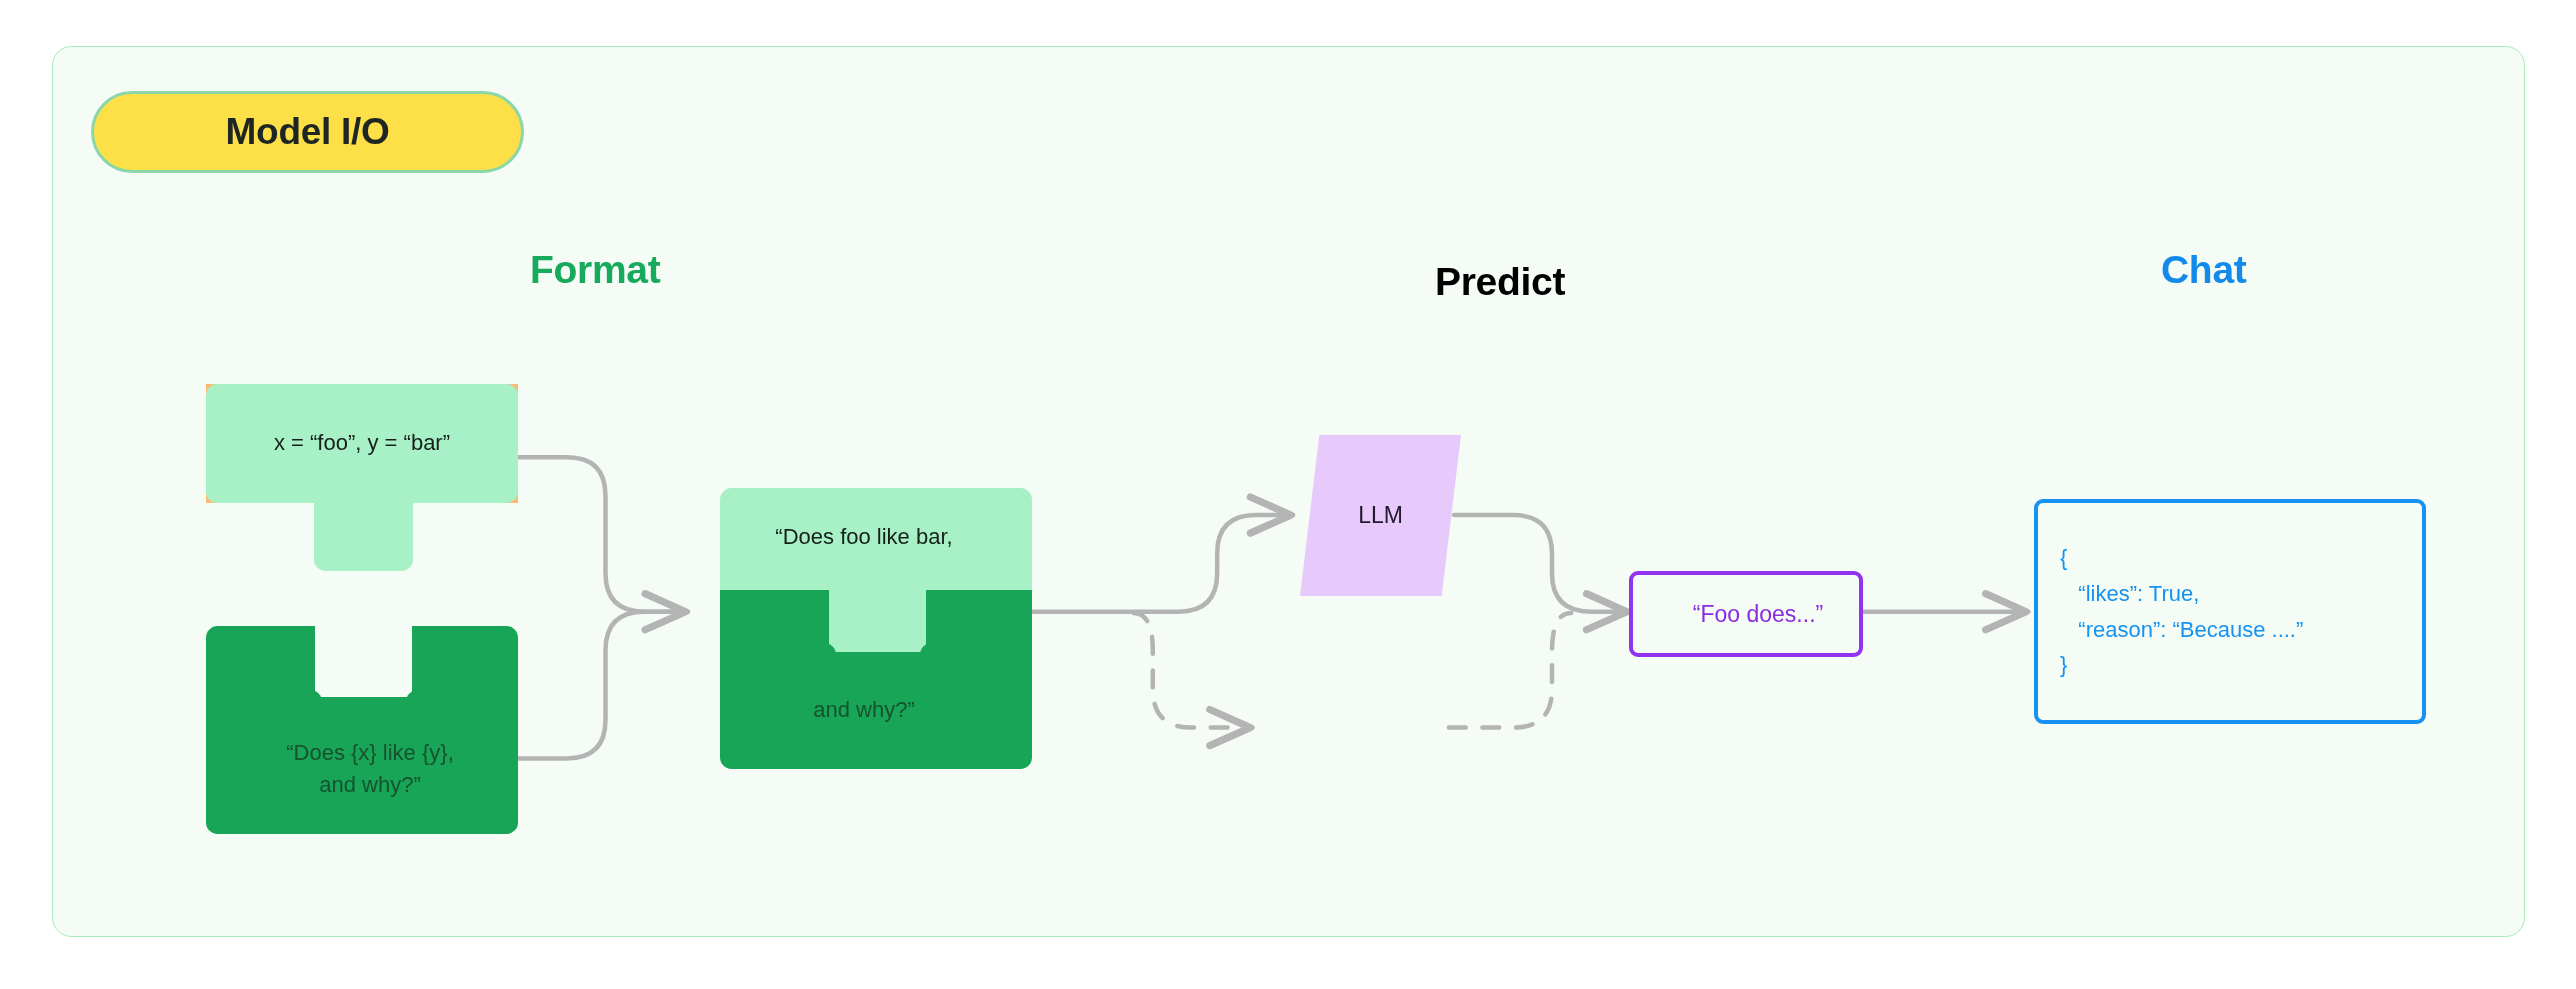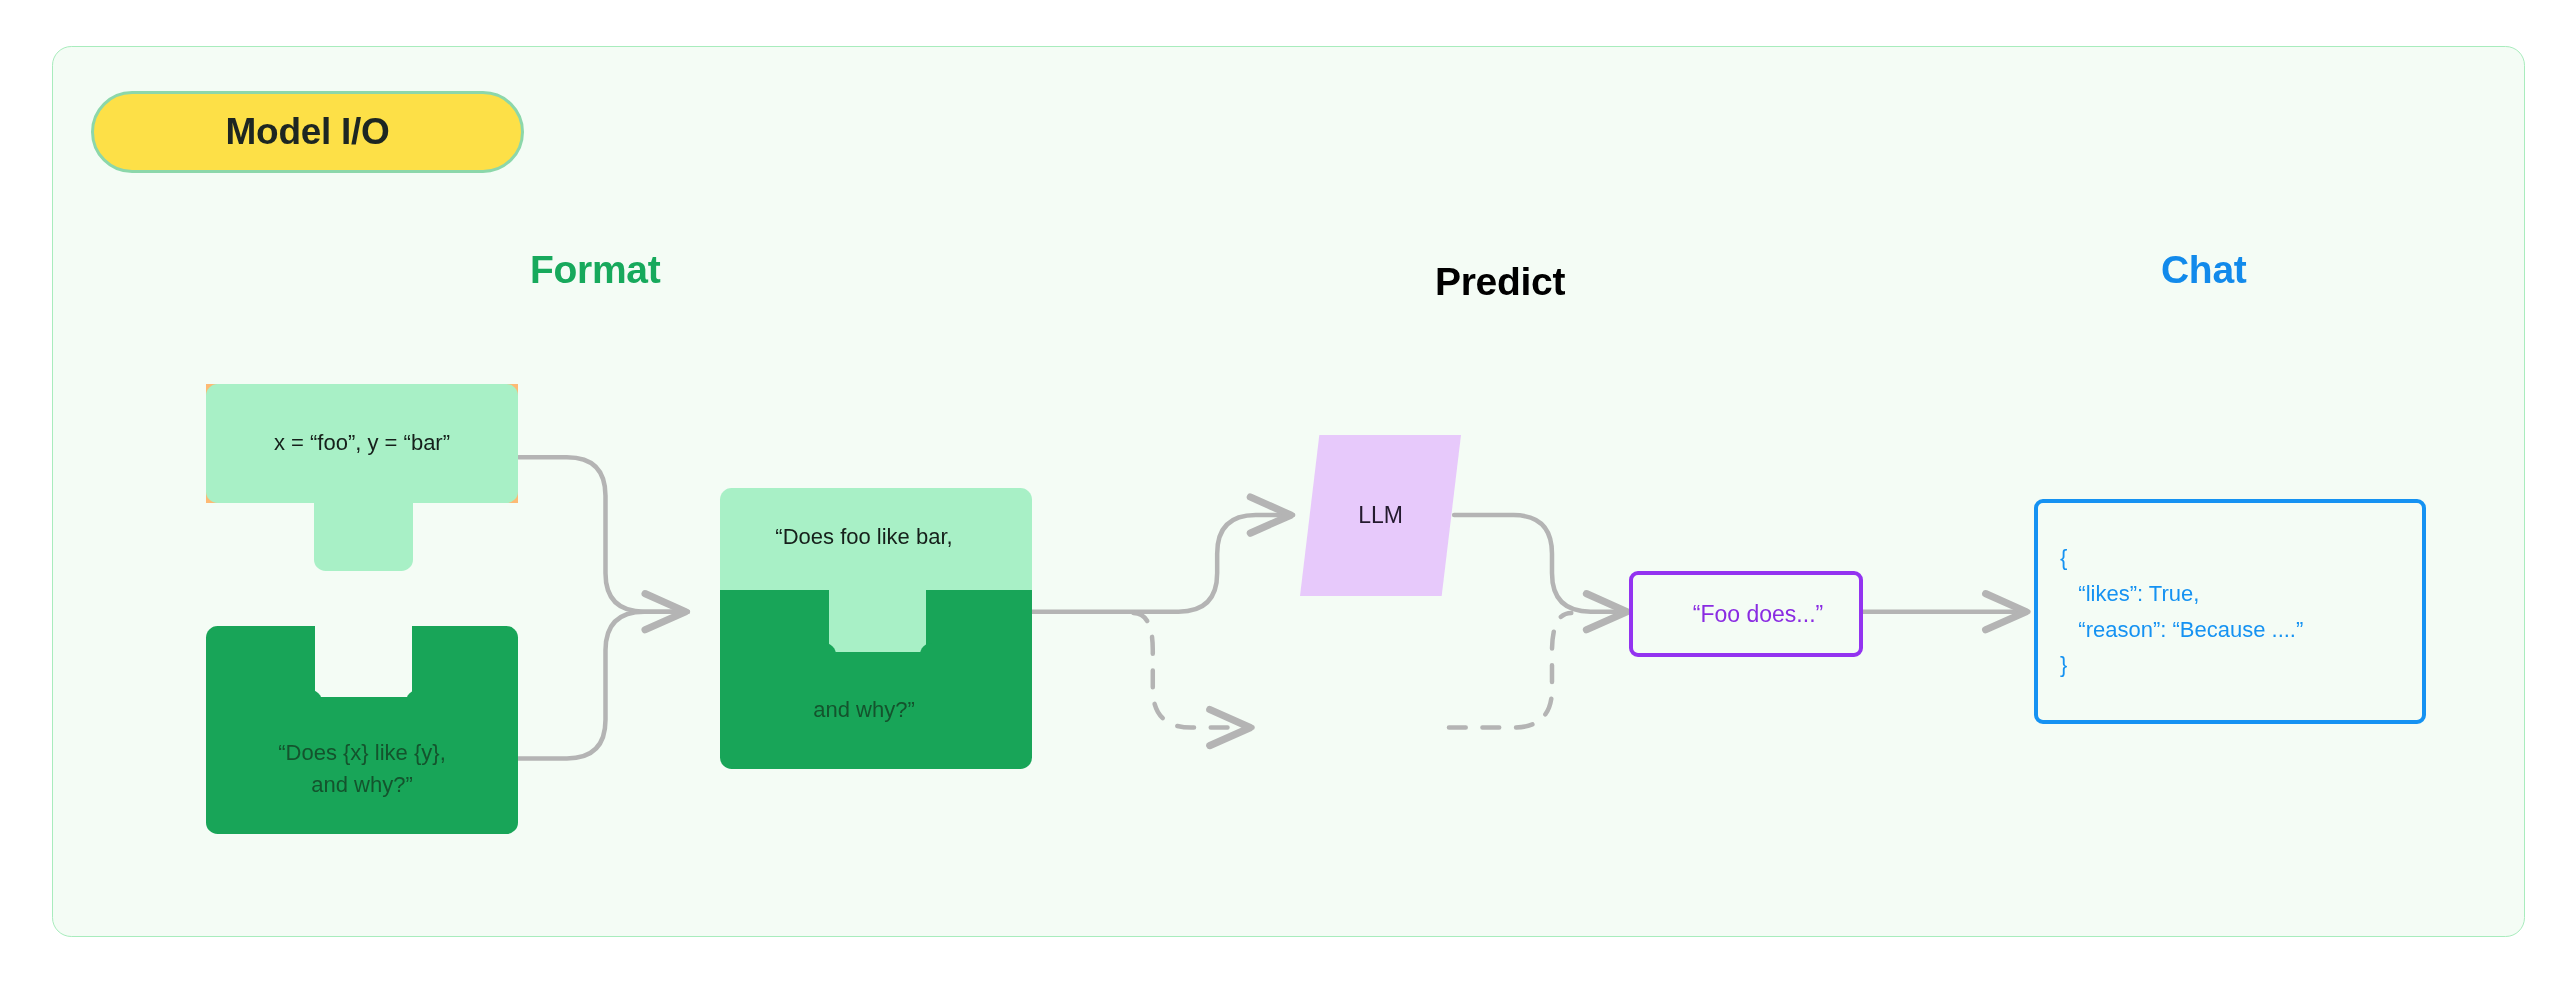--- a/index.html
+++ b/index.html
@@ -209,21 +209,21 @@
   <div class="piece-dark" style="left:206px; top:626px; width:312px; height:207px;">
 
     <div class="seg" style="left:0; top:0; width:109px; height:79px; border-radius:11.6px 0 0 0;"></div>
 
     <div class="seg" style="left:206px; top:0; width:106px; height:79px; border-radius:0 11.6px 0 0;"></div>
 
     <div class="seg" style="left:0; top:71px; width:312px; height:137px; border-radius:0 0 11.6px 11.6px;"></div>
 
     <div class="seg" style="left:97px; top:64px; width:19.3px; height:19.3px; border-radius:0 11.6px 0 0; background:#18a558;"></div>
     <div class="seg" style="left:200px; top:64px; width:19.3px; height:19.3px; border-radius:11.6px 0 0 0; background:#18a558;"></div>
-    <div class="piece-text txt-white" style="top:111px;">“Does {x} like {y},
+    <div class="piece-text txt-white" style="top:111px;padding-left:8px;">“Does {x} like {y},
 and why?”</div>
   </div>
 
   <div style="position:absolute; left:720px; top:488px; width:288px; height:281px;">
 
     <div style="position:absolute; left:0; top:0; width:312px; height:102px;
                 background:#a8f0c6; border-radius:11.6px 11.6px 0 0;"></div>
 
     <div style="position:absolute; left:108px; top:97px; width:99px; height:72px;
                 background:#a8f0c6; border-radius:0 0 11.6px 11.6px;"></div>

